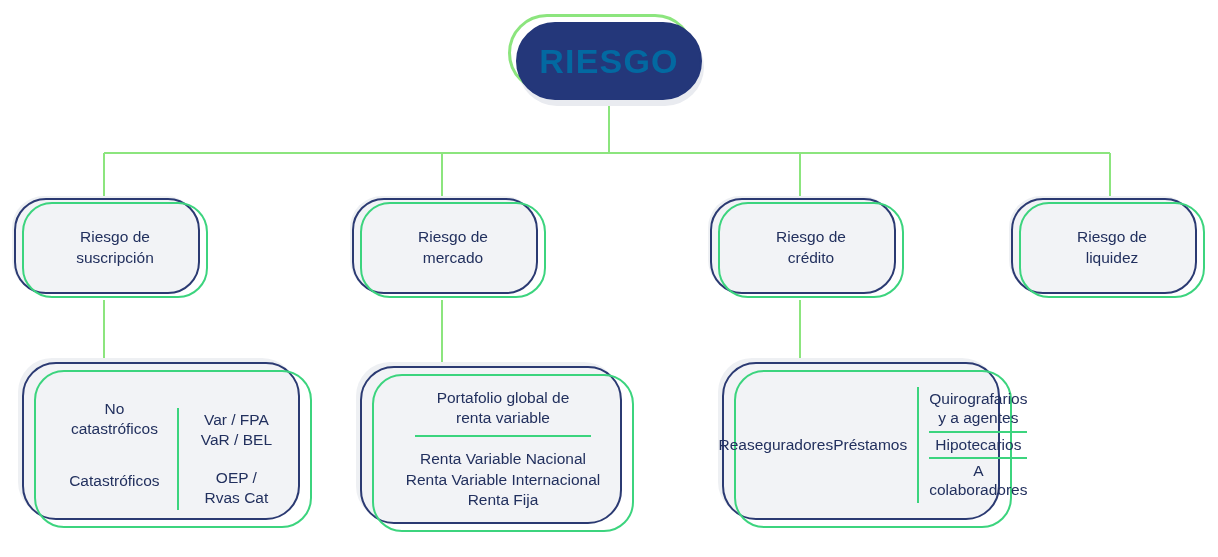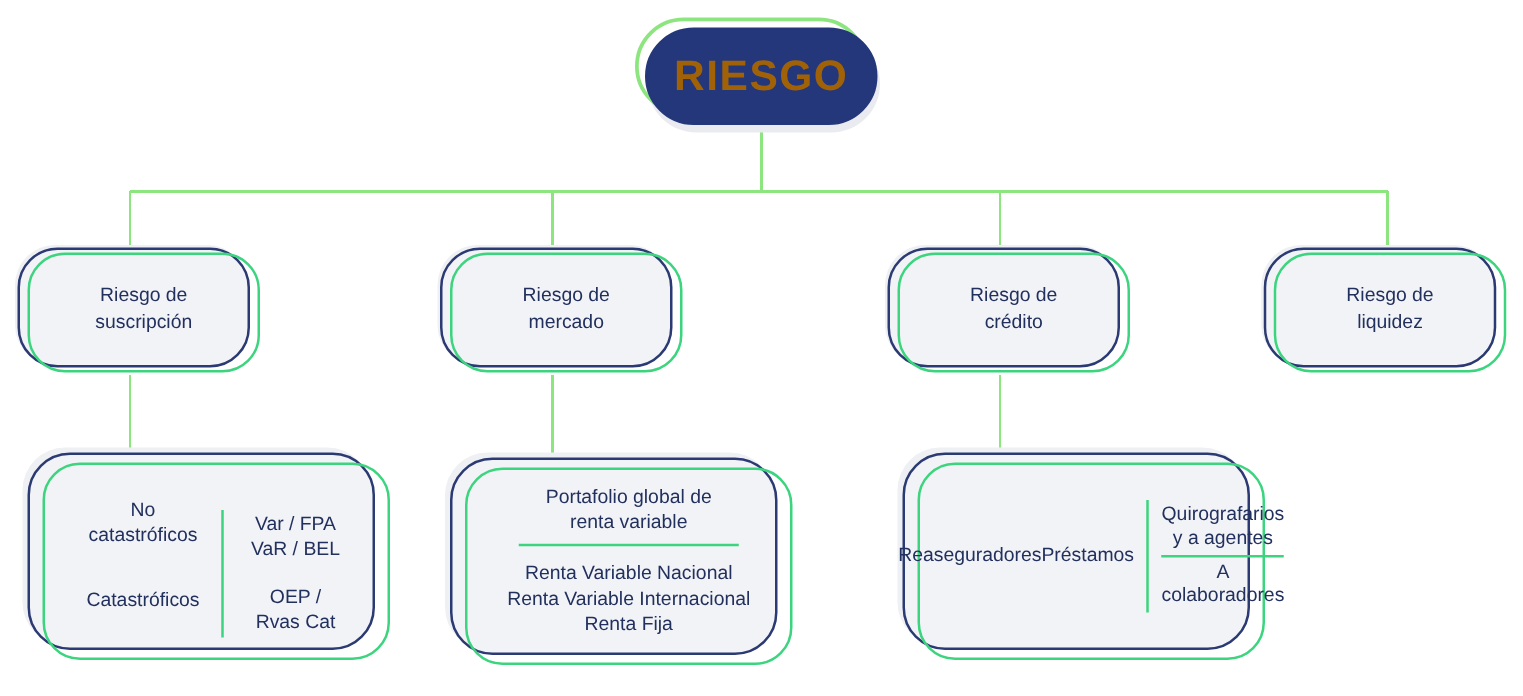--- a/index.html
+++ b/index.html
@@ -88,21 +88,21 @@
     border-radius:40px;
     z-index:2;
   }
   #root-node .plate{
     left:2px; top:6px;
     background:#e9ebf0;
     border-radius:42px;
   }
   #root-node .body{ z-index:3; }
   .root-label{
-    color:#a16207;
+    color:#0369a1;
     font-size:34px;
     font-weight:bold;
     letter-spacing:1.2px;
   }
 
   
   .lvl2{
     width:186px; height:96px;
   }
   .lvl2 .ring-navy{ left:-8px; top:-2px; border-radius:32px; }
@@ -343,20 +343,21 @@
     <div class="ring-green"></div>
     <div class="body">
       <div class="cred-wrap">
         <span class="cell-text">Reaseguradores</span>
         <div class="cred-rule"></div>
         <div class="cred-lower">
           <span class="cred-lbl">Préstamos</span>
           <div class="cred-items">
             <div class="cred-item">Quirografarios y
 a agentes</div>
+            <div class="cred-item">Hipotecarios</div>
             <div class="cred-item">A colaboradores</div>
           </div>
         </div>
       </div>
     </div>
   </div>
 
 </div>
 
 </body></html>

